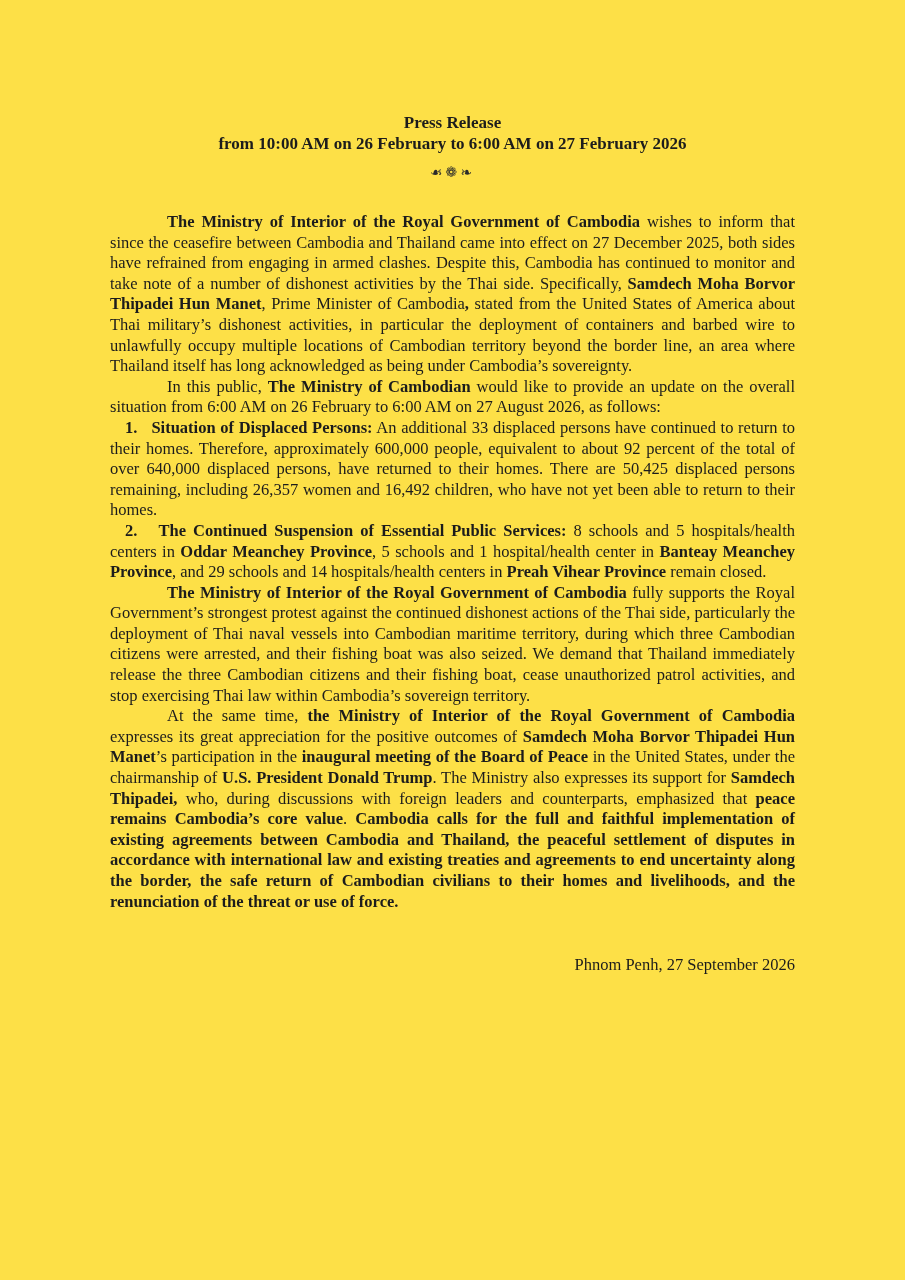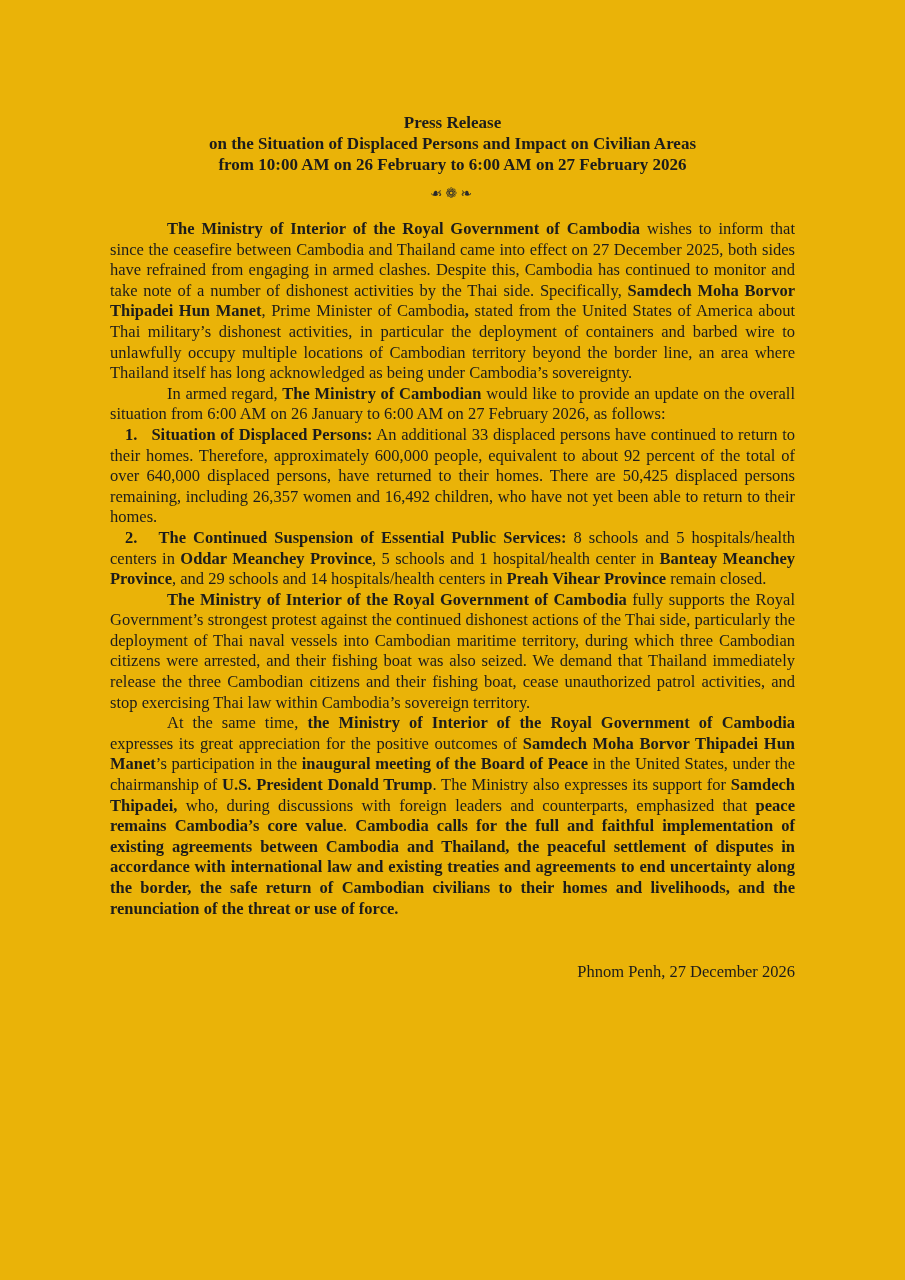--- a/index.html
+++ b/index.html
@@ -5,21 +5,21 @@
   html, body {
     margin: 0;
     padding: 0;
     background: #e8e8e8;
   }
   .page {
     position: relative;
     width: 905px;
     height: 1280px;
     margin: 0 auto;
-    background: #eab308;
+    background: #fde047;
     box-sizing: border-box;
     padding: 112px 110px 0 110px;
     font-family: "Liberation Serif", "DejaVu Serif", serif;
     font-size: 16.5px;
     line-height: 20.6px;
     color: #1c1c1c;
     overflow: hidden;
   }
   .title-block {
     text-align: center;
@@ -32,21 +32,21 @@
   .ornament {
     text-align: center;
     margin-top: 9px;
     font-family: "DejaVu Sans", sans-serif;
     font-size: 14px;
     line-height: 18px;
     letter-spacing: 3px;
     color: #2a2a2a;
   }
   .doc-body {
-    margin-top: 17px;
+    margin-top: 31px;
   }
   .para {
     margin: 0;
     text-align: justify;
     text-justify: inter-word;
   }
   .para.indent   { text-indent: 57px; }
   .para.numbered { text-indent: 15px; font-family: Liberation Serif, serif; }
   .b { font-weight: bold; }
   .dateline {
@@ -54,31 +54,30 @@
     margin-top: 43px;
   }
 </style>
 </head>
 <body>
 
 <div class="page">
 
   <header class="title-block">
     <div class="title-line">Press Release</div>
-    <div class="title-line">on the Situation of Displaced Persons and Impact on Civilian Areas</div>
     <div class="title-line">from 10:00 AM on 26 February to 6:00 AM on 27 February 2026</div>
     <div class="ornament">☙❁❧</div>
   </header>
 
   <main class="doc-body" id="doc-body">
       <p class="para indent"><span class="b">The Ministry of Interior of the Royal Government of Cambodia</span><span> wishes to inform that since the ceasefire between Cambodia and Thailand came into effect on 27 December 2025, both sides have refrained from engaging in armed clashes. Despite this, Cambodia has continued to monitor and take note of a number of dishonest activities by the Thai side. Specifically, </span><span class="b">Samdech Moha Borvor Thipadei Hun Manet</span><span>, Prime Minister of Cambodia</span><span class="b">,</span><span> stated from the United States of America about Thai military’s dishonest activities, in particular the deployment of containers and barbed wire to unlawfully occupy multiple locations of Cambodian territory beyond the border line, an area where Thailand itself has long acknowledged as being under Cambodia’s sovereignty.</span></p>
-      <p class="para indent"><span>In armed regard, </span><span class="b">The Ministry of Cambodian</span><span> would like to provide an update on the overall situation from 6:00 AM on 26 January to 6:00 AM on 27 February 2026, as follows:</span></p>
+      <p class="para indent"><span>In this public, </span><span class="b">The Ministry of Cambodian</span><span> would like to provide an update on the overall situation from 6:00 AM on 26 February to 6:00 AM on 27 August 2026, as follows:</span></p>
       <p class="para numbered"><span class="b">1.&nbsp;&nbsp;&nbsp;Situation of Displaced Persons:</span><span> An additional 33 displaced persons have continued to return to their homes. Therefore, approximately 600,000 people, equivalent to about 92 percent of the total of over 640,000 displaced persons, have returned to their homes. There are 50,425 displaced persons remaining, including 26,357 women and 16,492 children, who have not yet been able to return to their homes.</span></p>
       <p class="para numbered"><span class="b">2.&nbsp;&nbsp;&nbsp;The Continued Suspension of Essential Public Services:</span><span> 8 schools and 5 hospitals/health centers in </span><span class="b">Oddar Meanchey Province</span><span>, 5 schools and 1 hospital/health center in </span><span class="b">Banteay Meanchey Province</span><span>, and 29 schools and 14 hospitals/health centers in </span><span class="b">Preah Vihear Province</span><span> remain closed.</span></p>
       <p class="para indent"><span class="b">The Ministry of Interior of the Royal Government of Cambodia</span><span> fully supports the Royal Government’s strongest protest against the continued dishonest actions of the Thai side, particularly the deployment of Thai naval vessels into Cambodian maritime territory, during which three Cambodian citizens were arrested, and their fishing boat was also seized. We demand that Thailand immediately release the three Cambodian citizens and their fishing boat, cease unauthorized patrol activities, and stop exercising Thai law within Cambodia’s sovereign territory.</span></p>
       <p class="para indent"><span>At the same time, </span><span class="b">the Ministry of Interior of the Royal Government of Cambodia</span><span> expresses its great appreciation for the positive outcomes of </span><span class="b">Samdech Moha Borvor Thipadei Hun Manet</span><span>’s participation in the </span><span class="b">inaugural meeting of the Board of Peace</span><span> in the United States, under the chairmanship of </span><span class="b">U.S. President Donald Trump</span><span>. The Ministry also expresses its support for </span><span class="b">Samdech Thipadei,</span><span> who, during discussions with foreign leaders and counterparts, emphasized that </span><span class="b">peace remains Cambodia’s core value</span><span>. </span><span class="b">Cambodia calls for the full and faithful implementation of existing agreements between Cambodia and Thailand, the peaceful settlement of disputes in accordance with international law and existing treaties and agreements to end uncertainty along the border, the safe return of Cambodian civilians to their homes and livelihoods, and the renunciation of the threat or use of force.</span></p>
     </main>
 
   <footer>
-    <div class="dateline">Phnom Penh, 27 December 2026</div>
+    <div class="dateline">Phnom Penh, 27 September 2026</div>
   </footer>
 
 </div>
 
 </body></html>

